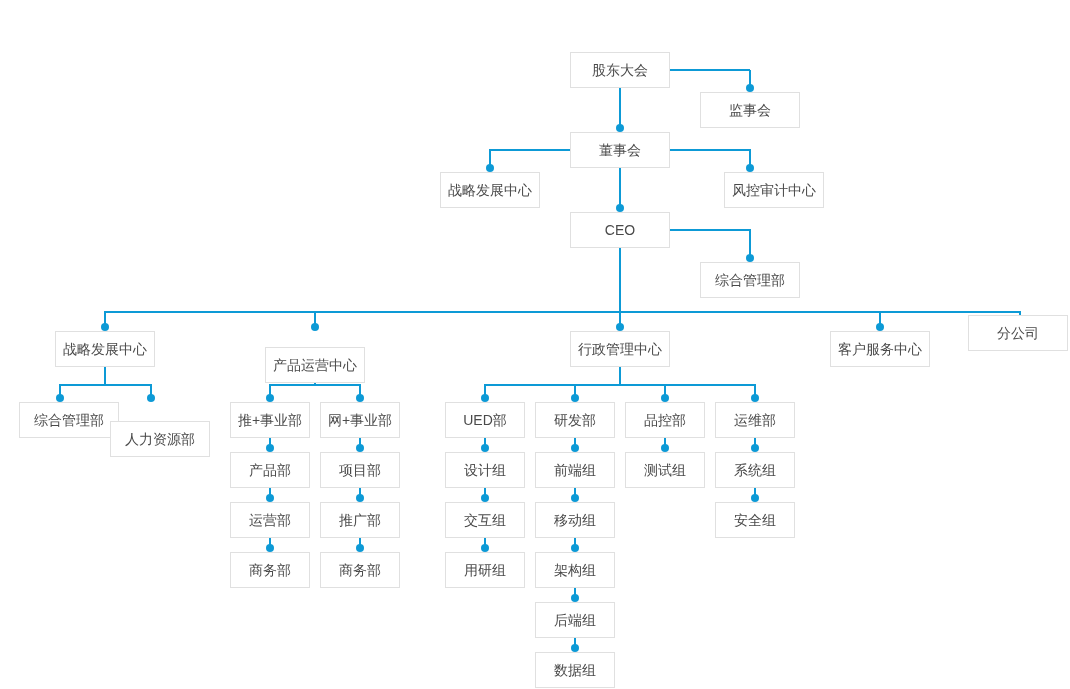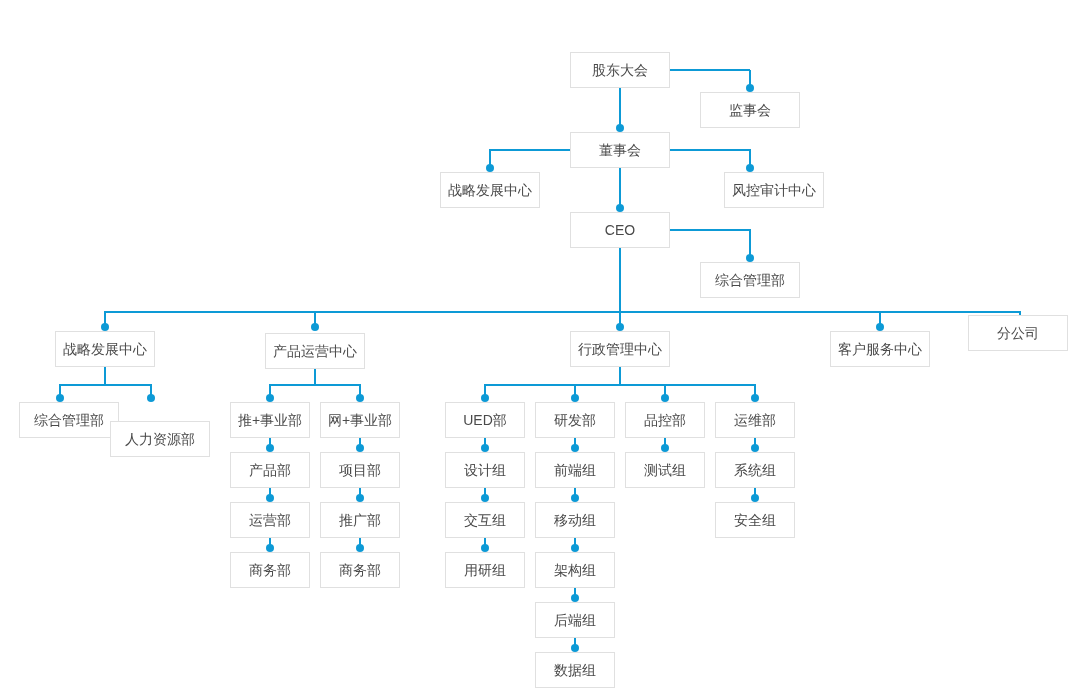--- a/index.html
+++ b/index.html
@@ -124,21 +124,21 @@
 
   <div class="node w100" style="left:570px;top:52px">股东大会</div>
   <div class="node w100" style="left:570px;top:132px">董事会</div>
   <div class="node w100" style="left:700px;top:92px">监事会</div>
   <div class="node w100" style="left:440px;top:172px">战略发展中心</div>
   <div class="node w100" style="left:724px;top:172px">风控审计中心</div>
   <div class="node w100" style="left:570px;top:212px">CEO</div>
   <div class="node w100" style="left:700px;top:262px">综合管理部</div>
 
   <div class="node w100" style="left:55px;top:331px">战略发展中心</div>
-  <div class="node w100" style="left:265px;top:333px">产品运营中心</div>
+  <div class="node w100" style="left:265px;top:347px">产品运营中心</div>
   <div class="node w100" style="left:570px;top:331px">行政管理中心</div>
   <div class="node w100" style="left:830px;top:331px">客户服务中心</div>
   <div class="node w100" style="left:968px;top:315px">分公司</div>
 
   <div class="node w82" style="left:19px;top:402px">综合管理部</div>
   <div class="node w82" style="left:110px;top:421px">人力资源部</div>
 
   <div class="node" style="left:230px;top:402px">推+事业部</div>
   <div class="node" style="left:230px;top:452px">产品部</div>
   <div class="node" style="left:230px;top:502px">运营部</div>

